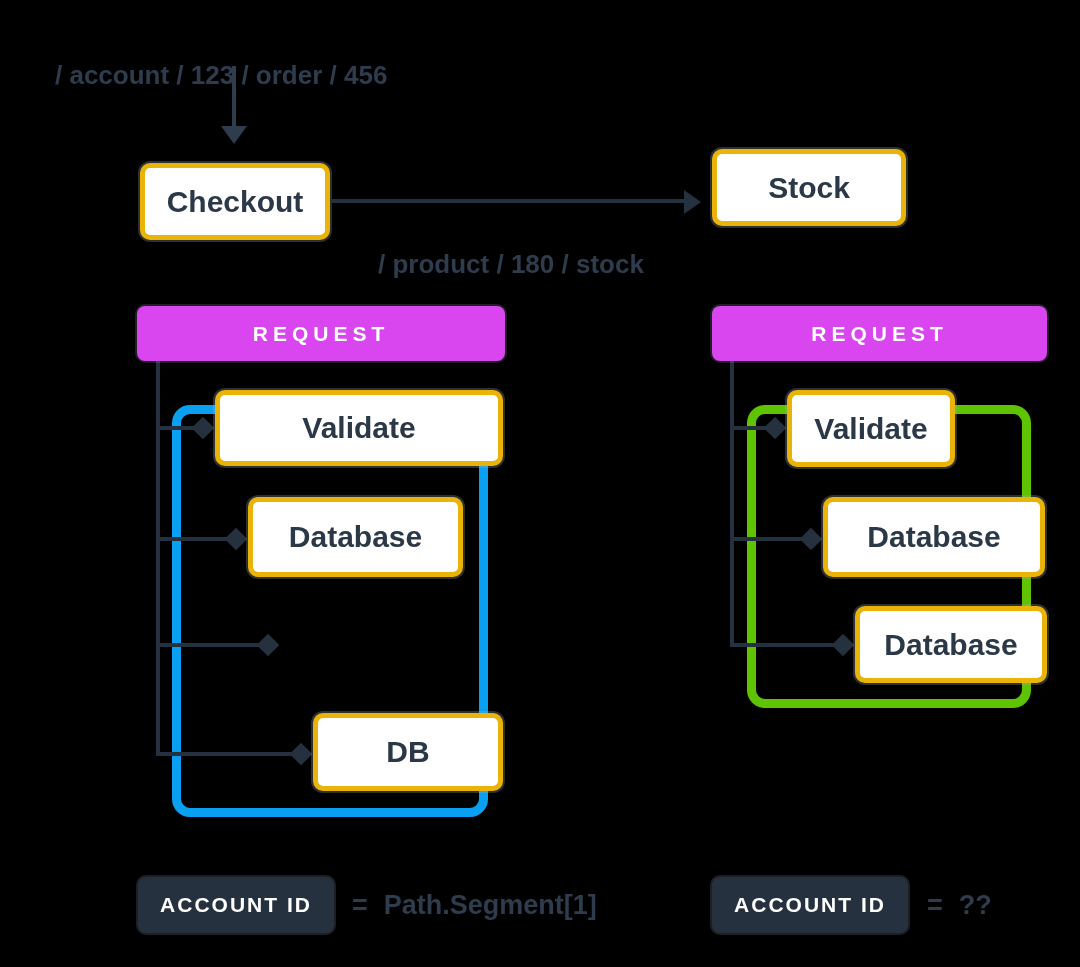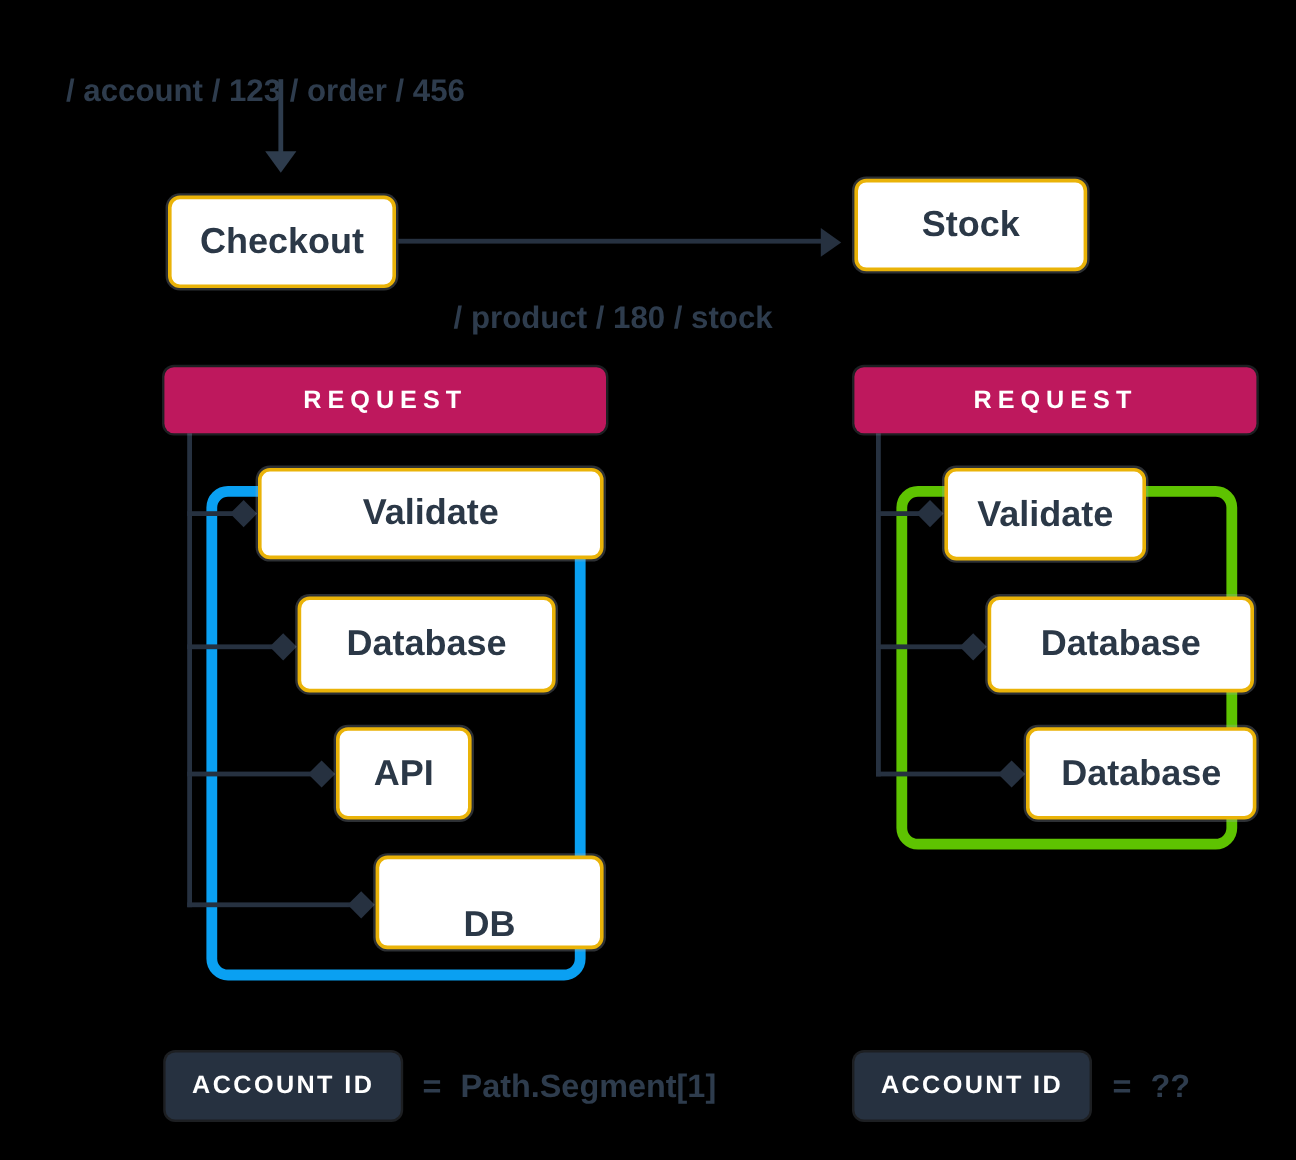--- a/index.html
+++ b/index.html
@@ -4,28 +4,28 @@
 <style>
   html,body{margin:0;padding:0;background:#000;}
   #stage{
     position:relative;width:1080px;height:967px;background:#000;overflow:hidden;
     font-family:"Liberation Sans",sans-serif;font-weight:700;
   }
   
   .lbl{position:absolute;color:#2e3c4d;font-size:26px;white-space:nowrap;margin-top:34px;}
   
   .box{
-    position:absolute;background:#fff;border:3px solid #eab308;border-radius:10px;
+    position:absolute;background:#fff;border:5px solid #eab308;border-radius:10px;
     box-sizing:border-box;display:flex;align-items:center;justify-content:center;
     color:#2b3847;font-size:30px;z-index:3;
     box-shadow:0 0 0 2px rgba(160,172,188,0.28);
   }
   
   .hdr{
-    position:absolute;background:#be185d;border-radius:8px;box-sizing:border-box;
+    position:absolute;background:#d946ef;border-radius:8px;box-sizing:border-box;
     display:flex;align-items:center;justify-content:center;color:#fff;
     font-size:21px;letter-spacing:5px;z-index:3;
     box-shadow:0 0 0 2px rgba(160,172,188,0.18);
   }
   .badge{
     position:absolute;background:#263140;border-radius:8px;box-sizing:border-box;
     display:flex;align-items:center;justify-content:center;color:#fff;
     font-size:21px;letter-spacing:2px;z-index:3;
     box-shadow:0 0 0 2px rgba(160,172,188,0.18);
     text-align:center;
@@ -93,24 +93,21 @@
   <div class="diamond" style="left:228px;top:531px;"></div>
   <div class="diamond" style="left:260px;top:637px;"></div>
   <div class="diamond" style="left:293px;top:746px;"></div>
 
   <div class="box" style="left:215px;top:390px;width:288px;height:76px;">
     <span>Validate</span>
   </div>
   <div class="box" style="left:248px;top:497px;width:215px;height:80px;">
     <span>Database</span>
   </div>
-  <div class="box" style="left:280px;top:606px;width:113px;height:77px;">
-    <span>API</span>
-  </div>
-  <div class="box" style="left:313px;top:713px;width:190px;height:78px;align-items:flex-end;">
+  <div class="box" style="left:313px;top:713px;width:190px;height:78px;">
     <span>DB</span>
   </div>
 
   <div class="hdr" style="left:712px;top:306px;width:335px;height:55px;">
     <span>REQUEST</span>
   </div>
 
   <div class="frame green" style="left:747px;top:405px;width:284px;height:303px;"></div>
 
   <div class="line" style="left:730px;top:361px;width:4px;height:286px;"></div>

